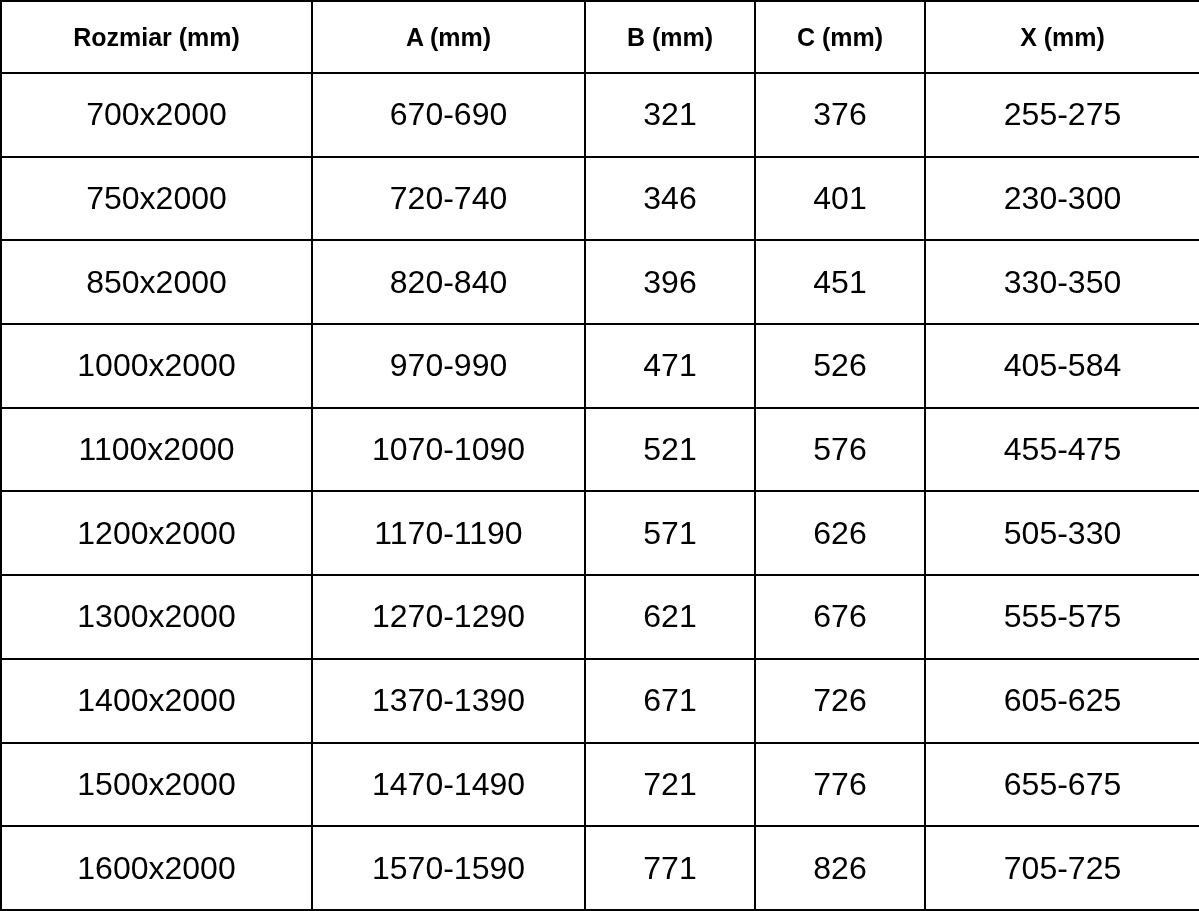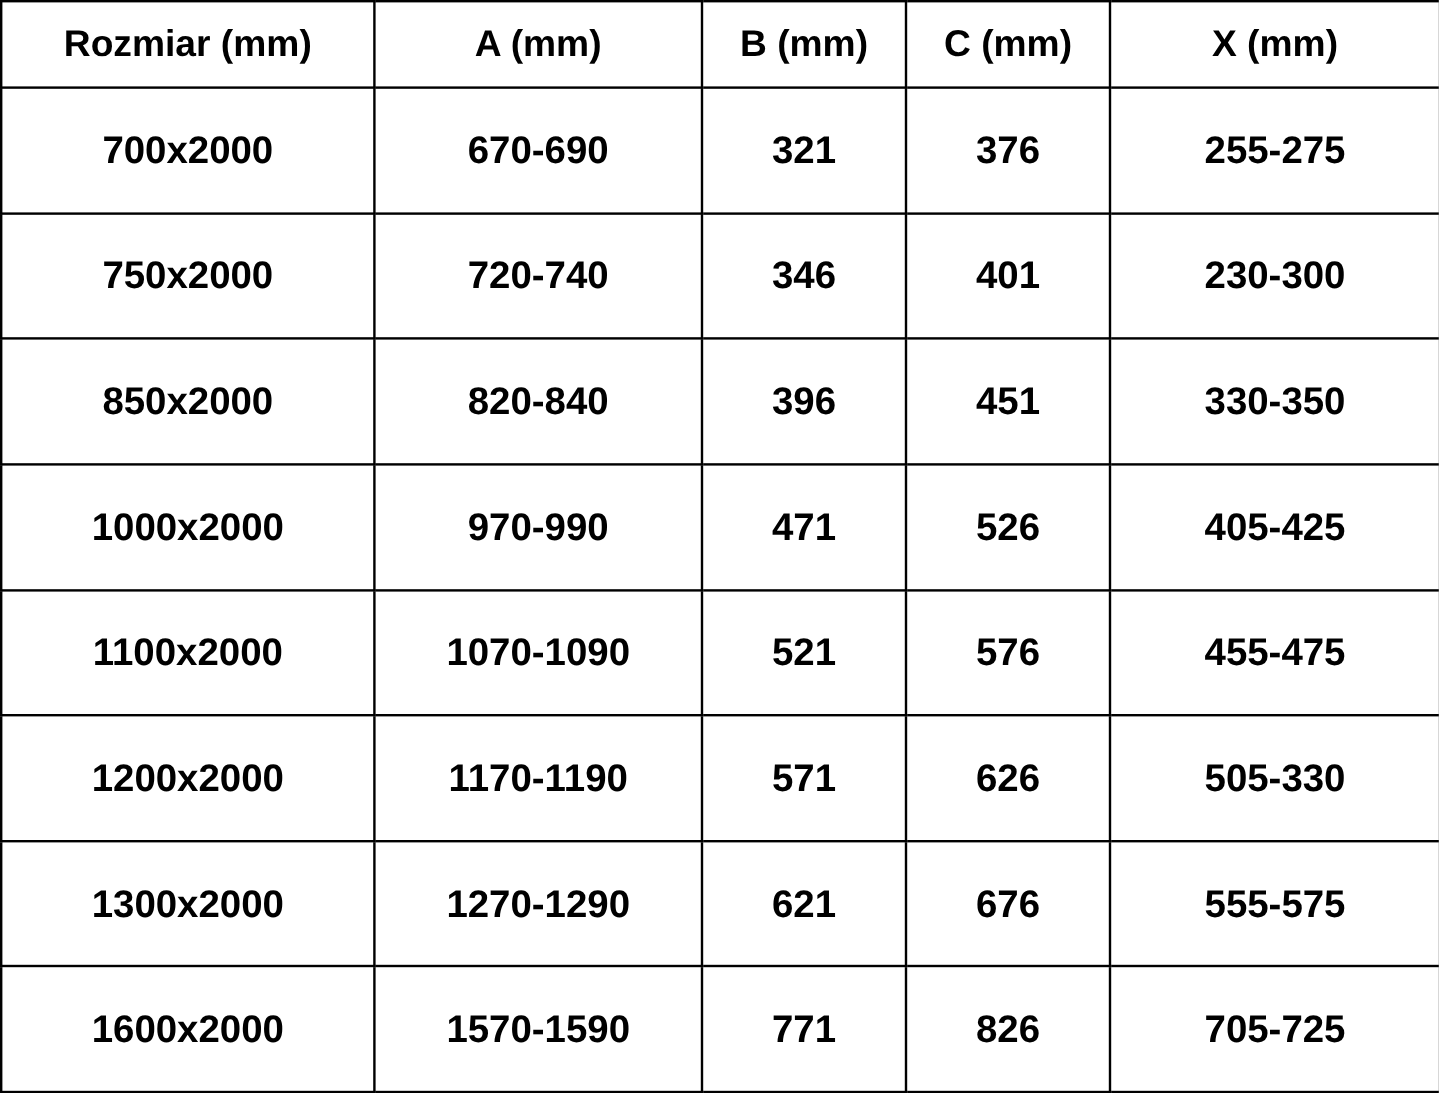--- a/index.html
+++ b/index.html
@@ -35,27 +35,27 @@
     overflow: hidden;
     white-space: nowrap;
   }
   table.spec-table thead tr {
     height: 72px;
   }
   table.spec-table tbody tr {
     height: 69px;
   }
   table.spec-table th {
-    font-size: 31px;
+    font-size: 25px;
     font-weight: bold;
     letter-spacing: 0px;
   }
   table.spec-table td {
     font-size: 32px;
-    font-weight: bold;
+    font-weight: normal;
   }
 </style>
 </head>
 <body>
 
 <div class="page">
   <table class="spec-table">
     <colgroup>
       <col class="c0">
         <col class="c1">
@@ -92,21 +92,21 @@
           <td>820-840</td>
           <td>396</td>
           <td>451</td>
           <td>330-350</td>
         </tr>
         <tr>
           <td>1000x2000</td>
           <td>970-990</td>
           <td>471</td>
           <td>526</td>
-          <td>405-425</td>
+          <td>405-584</td>
         </tr>
         <tr>
           <td>1100x2000</td>
           <td>1070-1090</td>
           <td>521</td>
           <td>576</td>
           <td>455-475</td>
         </tr>
         <tr>
           <td>1200x2000</td>
@@ -116,20 +116,34 @@
           <td>505-330</td>
         </tr>
         <tr>
           <td>1300x2000</td>
           <td>1270-1290</td>
           <td>621</td>
           <td>676</td>
           <td>555-575</td>
         </tr>
         <tr>
+          <td>1400x2000</td>
+          <td>1370-1390</td>
+          <td>671</td>
+          <td>726</td>
+          <td>605-625</td>
+        </tr>
+        <tr>
+          <td>1500x2000</td>
+          <td>1470-1490</td>
+          <td>721</td>
+          <td>776</td>
+          <td>655-675</td>
+        </tr>
+        <tr>
           <td>1600x2000</td>
           <td>1570-1590</td>
           <td>771</td>
           <td>826</td>
           <td>705-725</td>
         </tr>
       </tbody>
   </table>
 </div>
 

